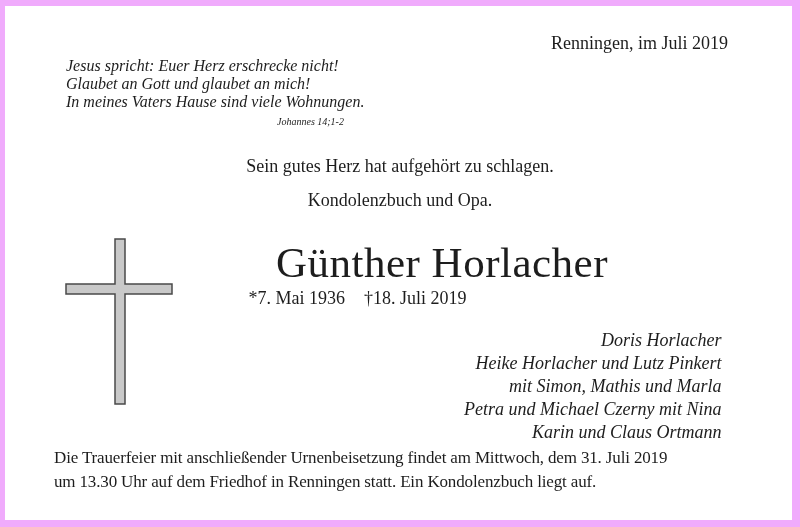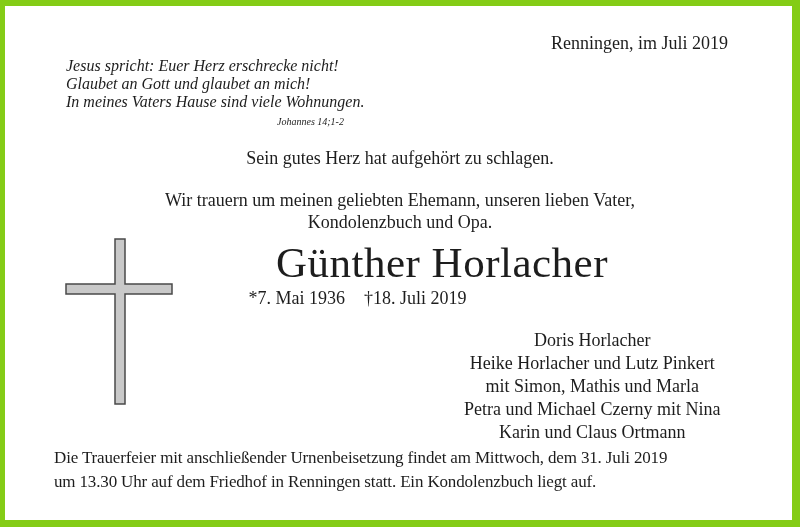--- a/index.html
+++ b/index.html
@@ -4,21 +4,21 @@
 <style>
   html, body { margin: 0; padding: 0; }
   body {
     width: 800px; height: 527px;
     font-family: "Liberation Serif", "DejaVu Serif", serif;
     background: #ffffff;
   }
   .page {
     position: relative;
     width: 800px; height: 527px;
-    background: #84cc16; 
+    background: #f0abfc; 
     overflow: hidden;
   }
   .paper {
     position: absolute;
     top: 6px; left: 5px; right: 8px; bottom: 7px;
     background: #ffffff;
   }
   .content {
     position: absolute; inset: 0;
     color: #1d1d1d;
@@ -33,21 +33,21 @@
     top: 57px; left: 66px;
     font-style: italic;
     font-size: 16px; line-height: 18px;
   }
   .scripture-ref {
     top: 114px; left: 277px;
     font-style: italic;
     font-size: 10px; line-height: 16px;
   }
   .opening {
-    top: 148px; left: 0; width: 800px;
+    top: 156px; left: 0; width: 800px;
     text-align: center;
     font-size: 18px; line-height: 21px;
   }
   .mourning {
     top: 189px; left: 0; width: 800px;
     text-align: center;
     font-size: 18px; line-height: 22px;
   }
   .deceased-name {
     top: 240px; left: 0; width: 800px;
@@ -59,21 +59,22 @@
   }
   .life-dates {
     top: 288px; left: 0; width: 715px;
     text-align: center;
     font-size: 18px; line-height: 21px;
   }
   .life-dates .death { margin-left: 19px; }
   .family {
     top: 329px; left: 464px;
     font-size: 18px; line-height: 23px;
-    text-align: center;
+    text-align: right;
+    font-style: italic;
   }
   .funeral {
     top: 446px; left: 54px; width: 700px;
     font-size: 17px; line-height: 24px;
     letter-spacing: -0.15px;
   }
   .cross-wrap {
     top: 234px; left: 60px;
     width: 120px; height: 176px;
   }
@@ -98,21 +99,20 @@
 
     <div class="abs cross-wrap">
       <svg width="120" height="176" viewBox="0 0 120 176" xmlns="http://www.w3.org/2000/svg">
         <path d="M55 5 L65 5 L65 50 L112 50 L112 60 L65 60 L65 170 L55 170 L55 60 L6 60 L6 50 L55 50 Z" stroke="#4a4a4a" stroke-width="1.5" stroke-linejoin="miter" fill="#c9c9c9"></path>
       </svg>
     </div>
 
     <div class="abs opening">Sein gutes Herz hat aufgehört zu schlagen.</div>
 
     <div class="abs mourning">
-      <div>Wir trauern um meinen geliebten Ehemann, unseren lieben Vater,</div>
       <div>Kondolenzbuch und Opa.</div>
     </div>
 
     <div class="abs deceased-name">Günther Horlacher</div>
 
     <div class="abs life-dates">
       <span class="birth">*7. Mai 1936</span><span class="death">†18. Juli 2019</span>
     </div>
 
     <div class="abs family">

